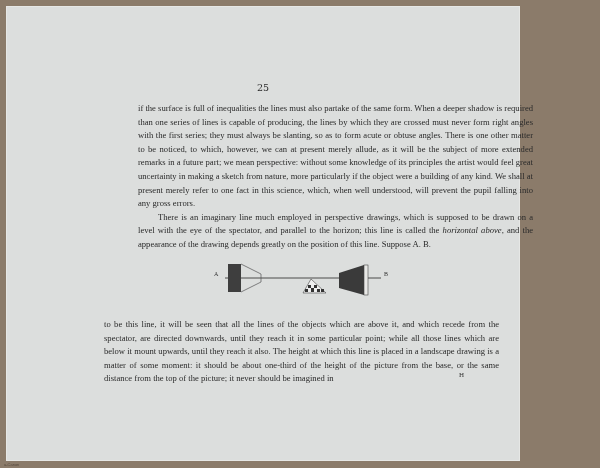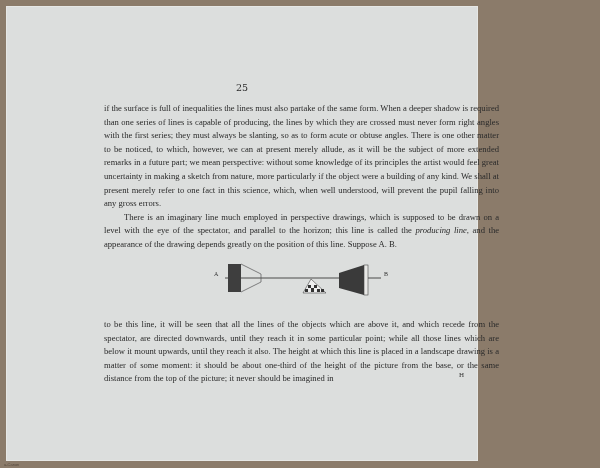--- a/index.html
+++ b/index.html
@@ -11,21 +11,21 @@
       height: 468px;
       background: #8b7b6a;
       position: relative;
       overflow: hidden;
       font-family: "DejaVu Serif", "Liberation Serif", serif;
     }
     .page {
       position: absolute;
       left: 6px;
       top: 6px;
-      width: 472px;
+      width: 514px;
       height: 455px;
       background: #dcdedd;
       box-shadow: inset 0 0 0 1px #e6e7e5;
     }
     .page-number {
       position: absolute;
       left: 0;
       width: 100%;
       top: 76px;
       text-align: center;
@@ -44,21 +44,21 @@
     }
     .text-block p {
       margin: 0;
     }
     .text-block .indent {
       text-indent: 20px;
     }
     .text-block em {
       font-style: italic;
     }
-    .block-1 { top: 96px; }
+    .block-1 { top: 96px; margin-left: 34px; }
     .block-2 { top: 312px; }
     .figure {
       position: absolute;
       left: 205px;
       top: 250px;
       width: 185px;
       height: 42px;
     }
     .figure svg {
       width: 185px;
@@ -84,21 +84,21 @@
   </style>
 </head>
 <body>
 
 <div class="page">
 
   <div class="page-number">25</div>
 
   <div class="text-block block-1">
     <p>if the surface is full of inequalities the lines must also partake of the same form.  When a deeper shadow is required than one series of lines is capable of producing, the lines by which they are crossed must never form right angles with the first series;  they must always be slanting, so as to form acute or obtuse angles.  There is one other matter to be noticed, to which, however, we can at present merely allude, as it will be the subject of more extended remarks in a future part;  we mean perspective: without some knowledge of its principles the artist would feel great uncertainty in making a sketch from nature, more particularly if the object were a building of any kind.  We shall at present merely refer to one fact in this science, which, when well understood, will prevent the pupil falling into any gross errors.</p>
-    <p class="indent"><span>There is an imaginary line much employed in perspective drawings, which is supposed to be drawn on a level with the eye of the spectator, and parallel to the horizon;  this line is called the </span><em>producing line</em><span>, and the appearance of the drawing depends greatly on the position of this line.  Suppose A. B.</span></p>
+    <p class="indent"><span>There is an imaginary line much employed in perspective drawings, which is supposed to be drawn on a level with the eye of the spectator, and parallel to the horizon;  this line is called the </span><em>horizontal above</em><span>, and the appearance of the drawing depends greatly on the position of this line.  Suppose A. B.</span></p>
   </div>
 
   <div class="figure">
     <svg viewBox="0 0 185 42">
 
       <line x1="14" y1="22" x2="170" y2="22" stroke="#3a3a3a" stroke-width="0.9"></line>
 
       <text x="3" y="20" font-size="6" fill="#333" font-family="Liberation Serif, serif">A</text>
 
       <text x="173" y="20" font-size="6" fill="#333" font-family="Liberation Serif, serif">B</text>

